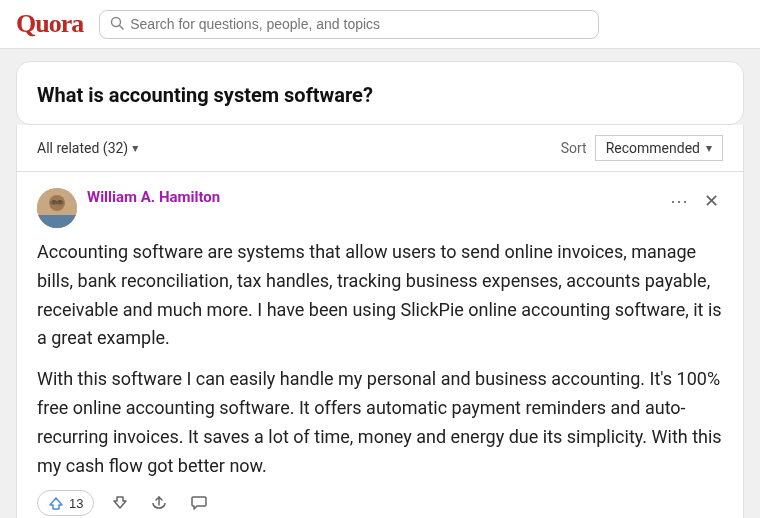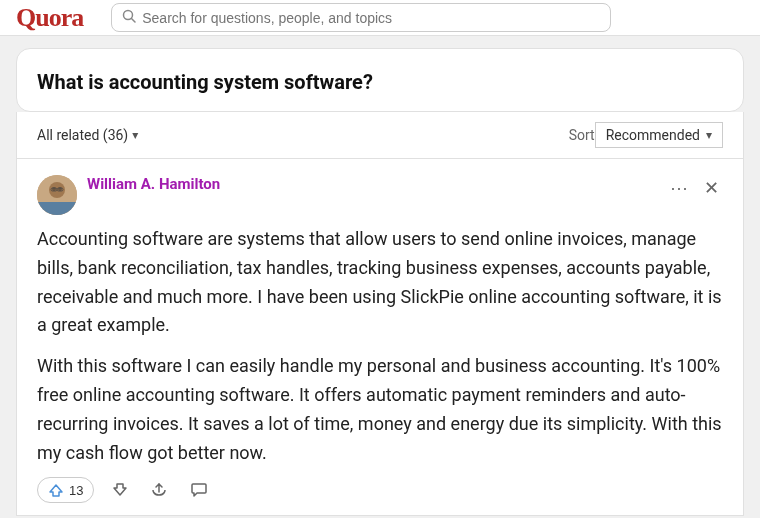--- a/index.html
+++ b/index.html
@@ -11,22 +11,21 @@
       overflow: hidden;
     }
 
     
     .header {
       background: #fff;
       border-bottom: 1px solid #e0e0e0;
       display: flex;
       align-items: center;
       padding: 0 16px;
-      height: 36px;
-      gap: 12px;
+      height: 49px;
     }
     .quora-logo {
       font-size: 26px;
       font-weight: bold;
       color: #b92b27;
       font-family: Georgia, serif;
       margin-right: 16px;
       letter-spacing: -1px;
     }
     .search-bar {
@@ -93,20 +92,21 @@
       cursor: pointer;
       gap: 4px;
     }
     .all-related .chevron {
       font-size: 12px;
       color: #555;
     }
     .sort-area {
       display: flex;
       align-items: center;
+      gap: 8px;
     }
     .sort-label {
       font-size: 14px;
       color: #666;
     }
     .sort-dropdown {
       display: flex;
       align-items: center;
       border: 1px solid #ccc;
       border-radius: 0;
@@ -254,21 +254,21 @@
 </div>
 
 <div class="main">
 
   <div class="question-card">
     <h1 class="question-title">What is accounting system software?</h1>
   </div>
 
   <div class="filters-bar">
     <div class="all-related">
-      <span>All related (36)</span>
+      <span>All related (32)</span>
       <span class="chevron">▾</span>
     </div>
     <div class="sort-area">
       <span class="sort-label">Sort</span>
       <div class="sort-dropdown">
         <span>Recommended</span>
         <span class="chevron">▾</span>
       </div>
     </div>
   </div>

